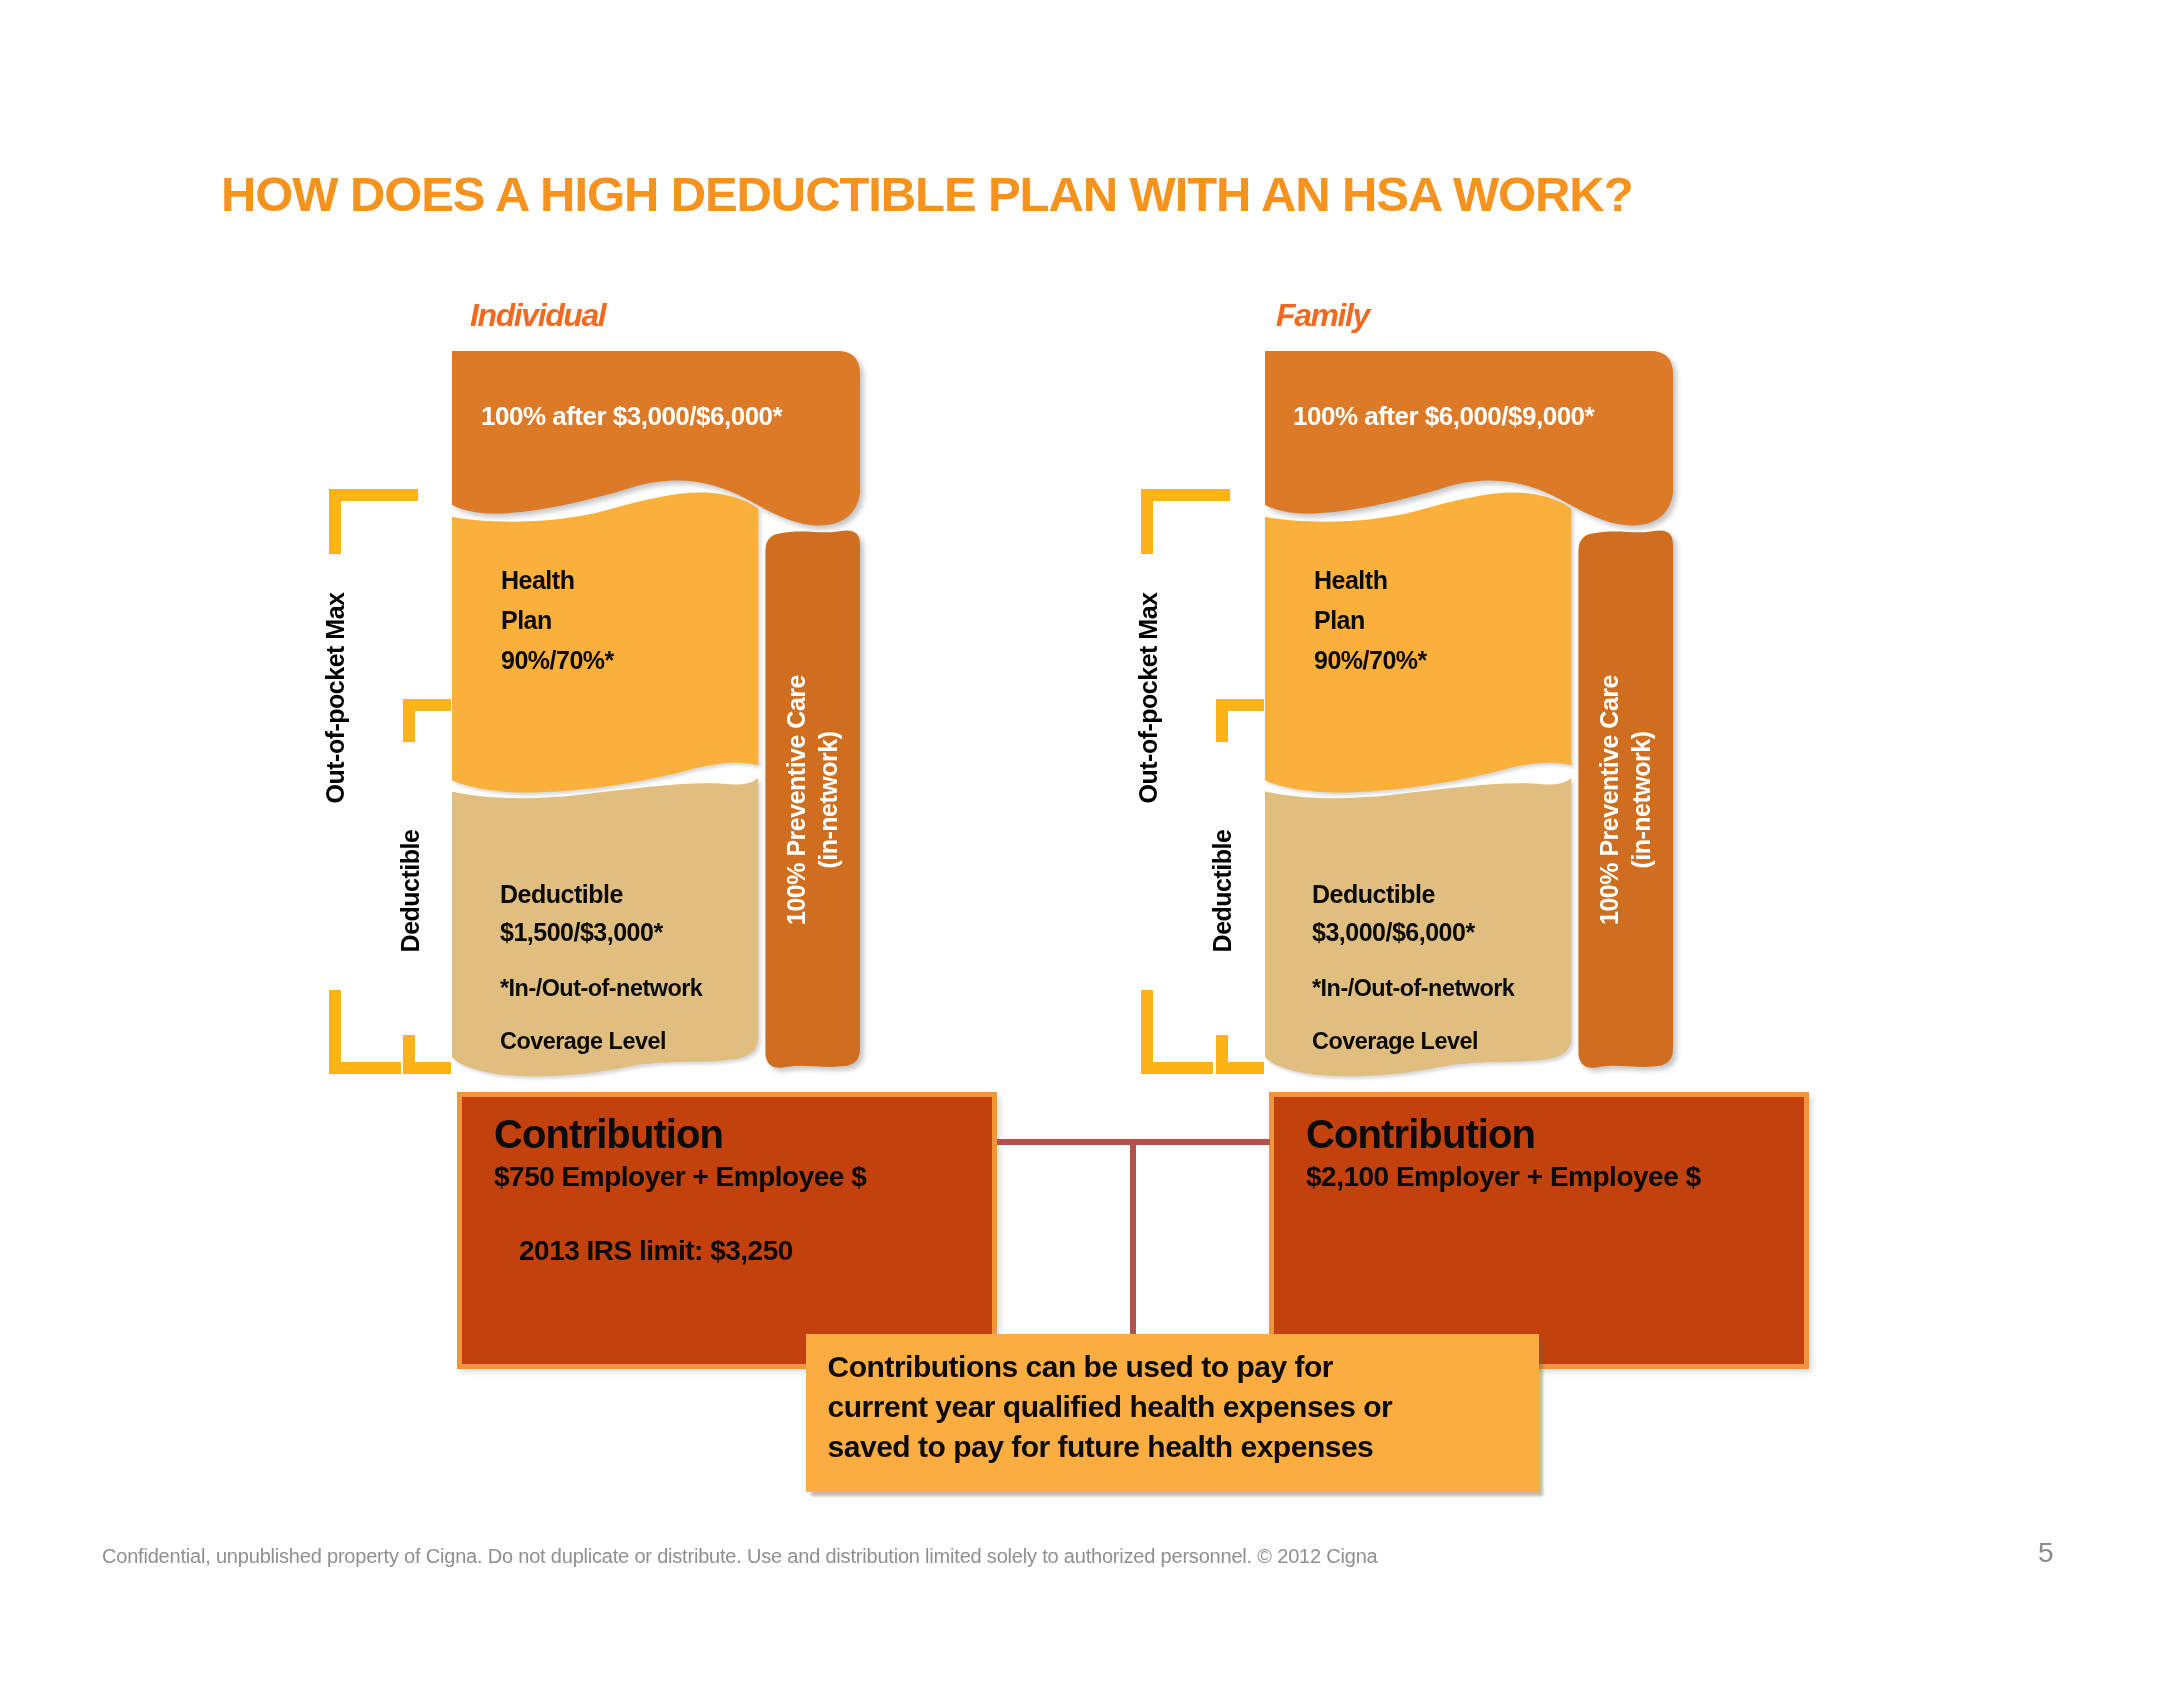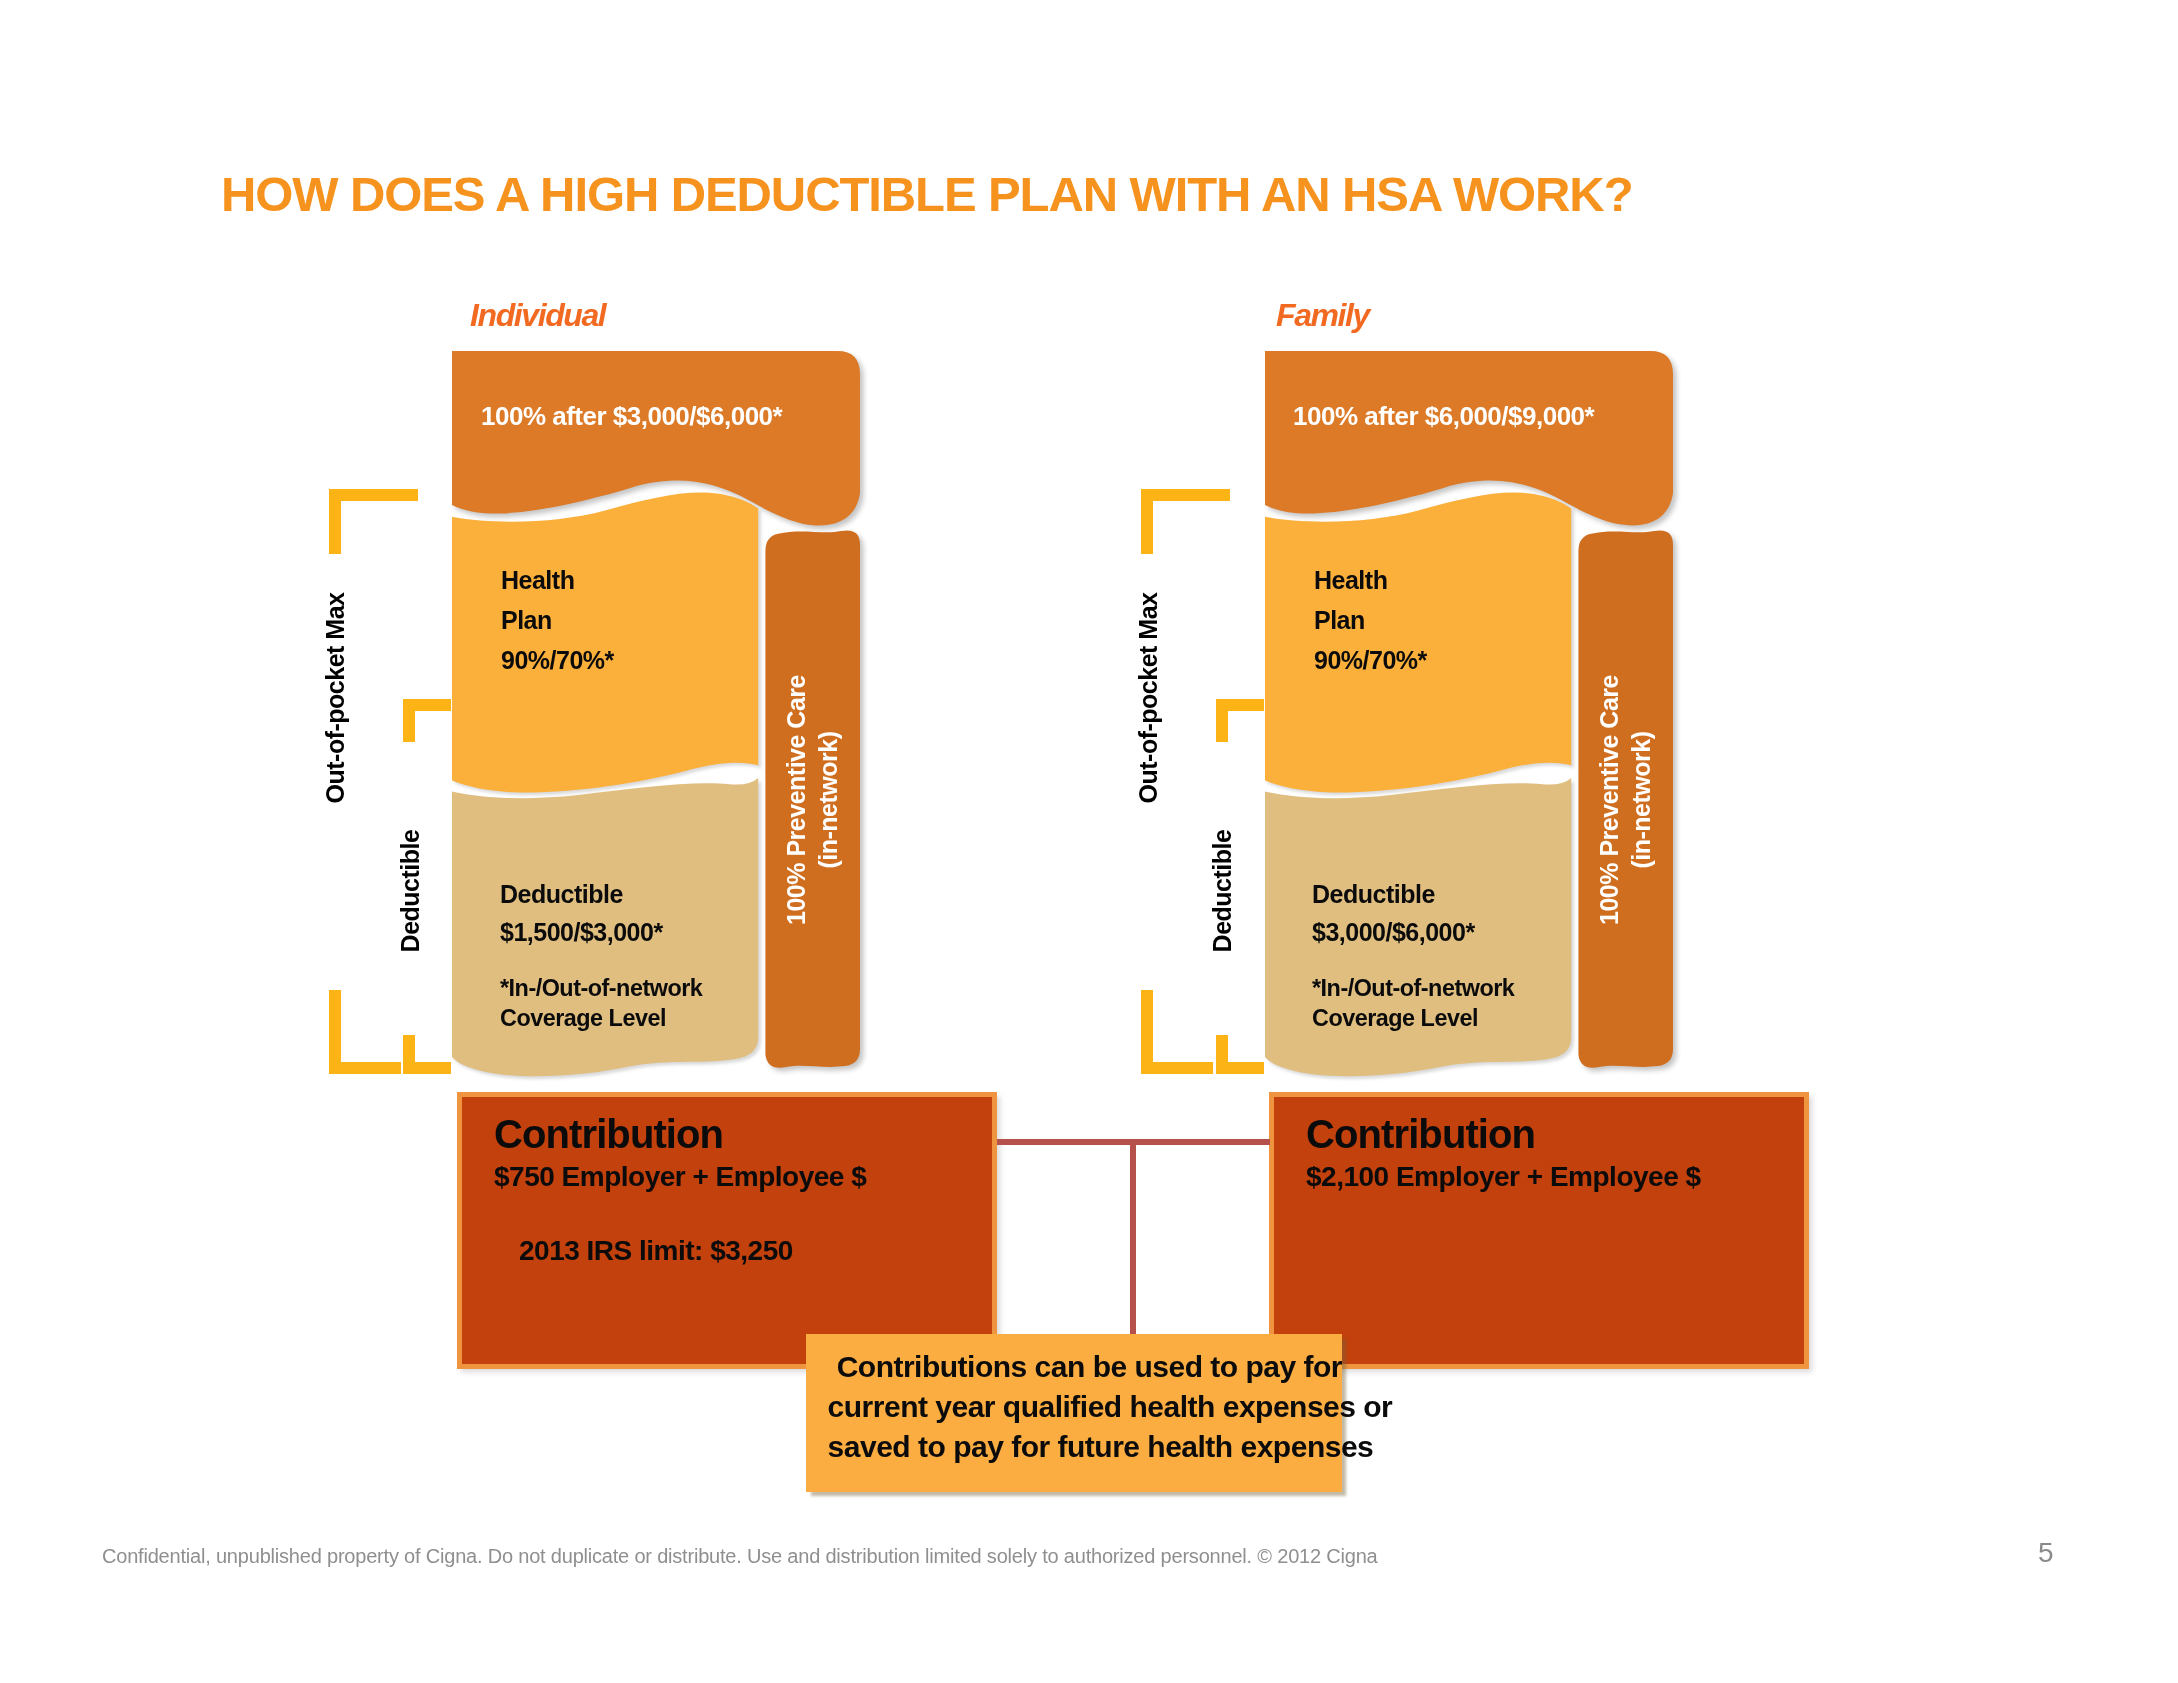--- a/index.html
+++ b/index.html
@@ -20,21 +20,21 @@
   .p-col{fill:#D06E20;filter:drop-shadow(4px 4px 3px rgba(110,110,110,.40));}
 
   .band-top-text{top:401px;font-size:26px;font-weight:bold;color:#ffffff;
                  letter-spacing:-0.5px;white-space:nowrap;}
   .health-text{top:560px;font-size:25px;font-weight:bold;color:#0b0b0b;
                line-height:40px;letter-spacing:-0.5px;}
   .ded-text{top:875px;color:#0b0b0b;letter-spacing:-0.5px;}
   .ded-text .big{font-size:25px;font-weight:bold;line-height:38px;white-space:nowrap;}
   .ded-text .small{font-size:23.4px;font-weight:bold;white-space:nowrap;}
   .ded-note{margin-top:24px;}
-  .ded-cov{margin-top:3px;}
+  .ded-cov{margin-top:26px;}
 
   .prev-text{top:766px;width:432px;height:68px;transform:rotate(-90deg);
              display:flex;flex-direction:column;align-items:center;justify-content:center;
              font-size:25px;font-weight:bold;color:#ffffff;line-height:32px;
              letter-spacing:-0.5px;text-align:center;white-space:nowrap;}
 
   .bseg{background:#FBB316;}
   .bracket-label{display:flex;align-items:center;justify-content:center;
                  transform:rotate(-90deg);font-size:25px;font-weight:bold;color:#000;
                  letter-spacing:-0.5px;white-space:nowrap;}
@@ -42,23 +42,23 @@
   .contrib{top:1092px;width:540px;height:277px;box-sizing:border-box;
            border:5.4px solid #F0953F;background:#c2410c;
            box-shadow:3.6px 3.6px 5.4px rgba(150,150,150,.35);
            padding:12.6px 0 0 32px;color:#0b0b0b;}
   .contrib .head{font-size:40px;font-weight:bold;line-height:49px;letter-spacing:-0.9px;}
   .contrib .line{font-size:28px;font-weight:bold;line-height:36px;letter-spacing:-0.5px;white-space:nowrap;}
   .contrib .irs{margin-top:38px;margin-left:25px;}
 
   .conn{background:#B5504B;}
 
-  .note-box{left:806px;top:1334px;width:536px;height:158px;box-sizing:border-box;
+  .note-box{left:806px;top:1334px;width:733px;height:158px;box-sizing:border-box;
             background:#FBAD41;box-shadow:4.5px 4.5px 2.7px rgba(120,100,60,.45);
-            padding:12.6px 0 0 21.6px;text-align:right;}
+            padding:12.6px 0 0 21.6px;}
   .note-box div{font-size:30px;font-weight:bold;color:#0b0b0b;line-height:40px;
                 letter-spacing:-0.5px;white-space:nowrap;}
 
   .footer{left:102px;top:1545px;font-size:20px;color:#8F8F8F;letter-spacing:-0.2px;white-space:nowrap;}
   .pagenum{left:2038px;top:1537px;font-size:28px;color:#8A8A8A;}
 </style>
 </head>
 <body>
 
 <div class="slide">

